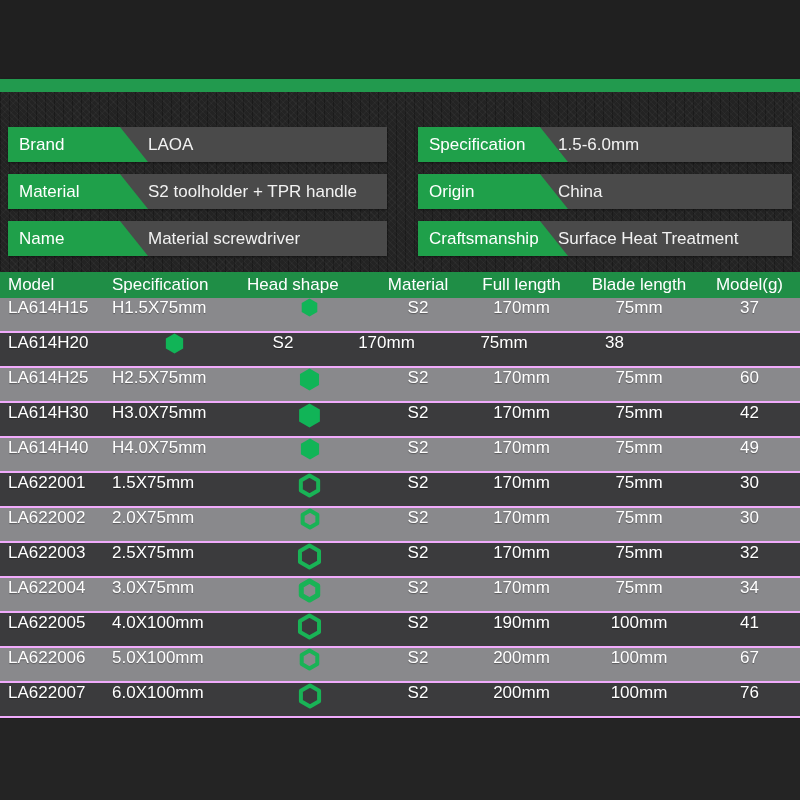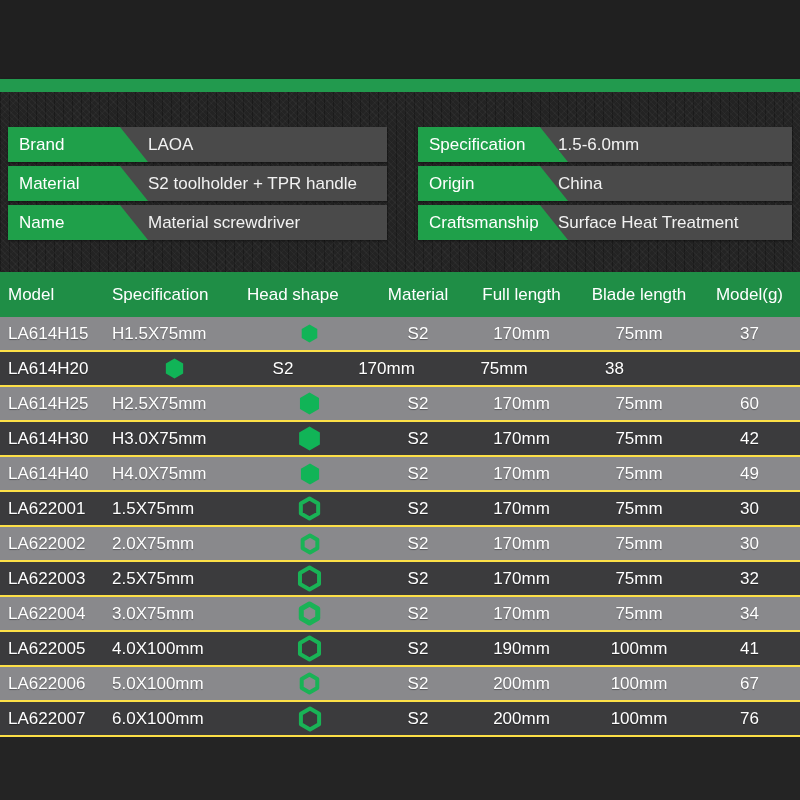--- a/index.html
+++ b/index.html
@@ -80,21 +80,21 @@
   .info-panel {
     position: absolute;
     top: 127px;
   }
   .info-panel.left  { left: 8px;   width: 379px; }
   .info-panel.right { left: 418px; width: 374px; }
 
   .info-row {
     position: relative;
     height: 35px;
-    margin-bottom: 4px;
+    margin-bottom: 12px;
     background: #4a4a4a;
     overflow: hidden;
     box-shadow: 0 1px 2px rgba(0,0,0,.45);
   }
 
   .info-label {
     position: absolute;
     left: 0; top: 0; bottom: 0;
     background: #1FA04A;
     color: #ffffff;
@@ -126,35 +126,35 @@
   .spec-table {
     position: absolute;
     left: 0;
     top: 272px;
     width: 800px;
   }
 
   .thead {
     display: flex;
     align-items: center;
-    height: 45px;
+    height: 26px;
     background: #1F8E46;
     box-shadow: 0 1px 2px rgba(0,0,0,.5);
   }
   .thead .cell {
     color: #ffffff;
     font-size: 17px;
     white-space: nowrap;
   }
 
   .trow {
     display: flex;
-    align-items: center;
+    align-items: flex-start;
     height: 33px;
-    border-bottom: 2px solid #fde047;
+    border-bottom: 2px solid #f0abfc;
   }
   .trow.light { background: #89898C; }
   .trow.dark  { background: #3B3B3D; }
 
   .trow .cell {
     color: #ffffff;
     font-size: 17px;
     white-space: nowrap;
     text-shadow: 0 1px 1px rgba(0,0,0,.35);
   }

